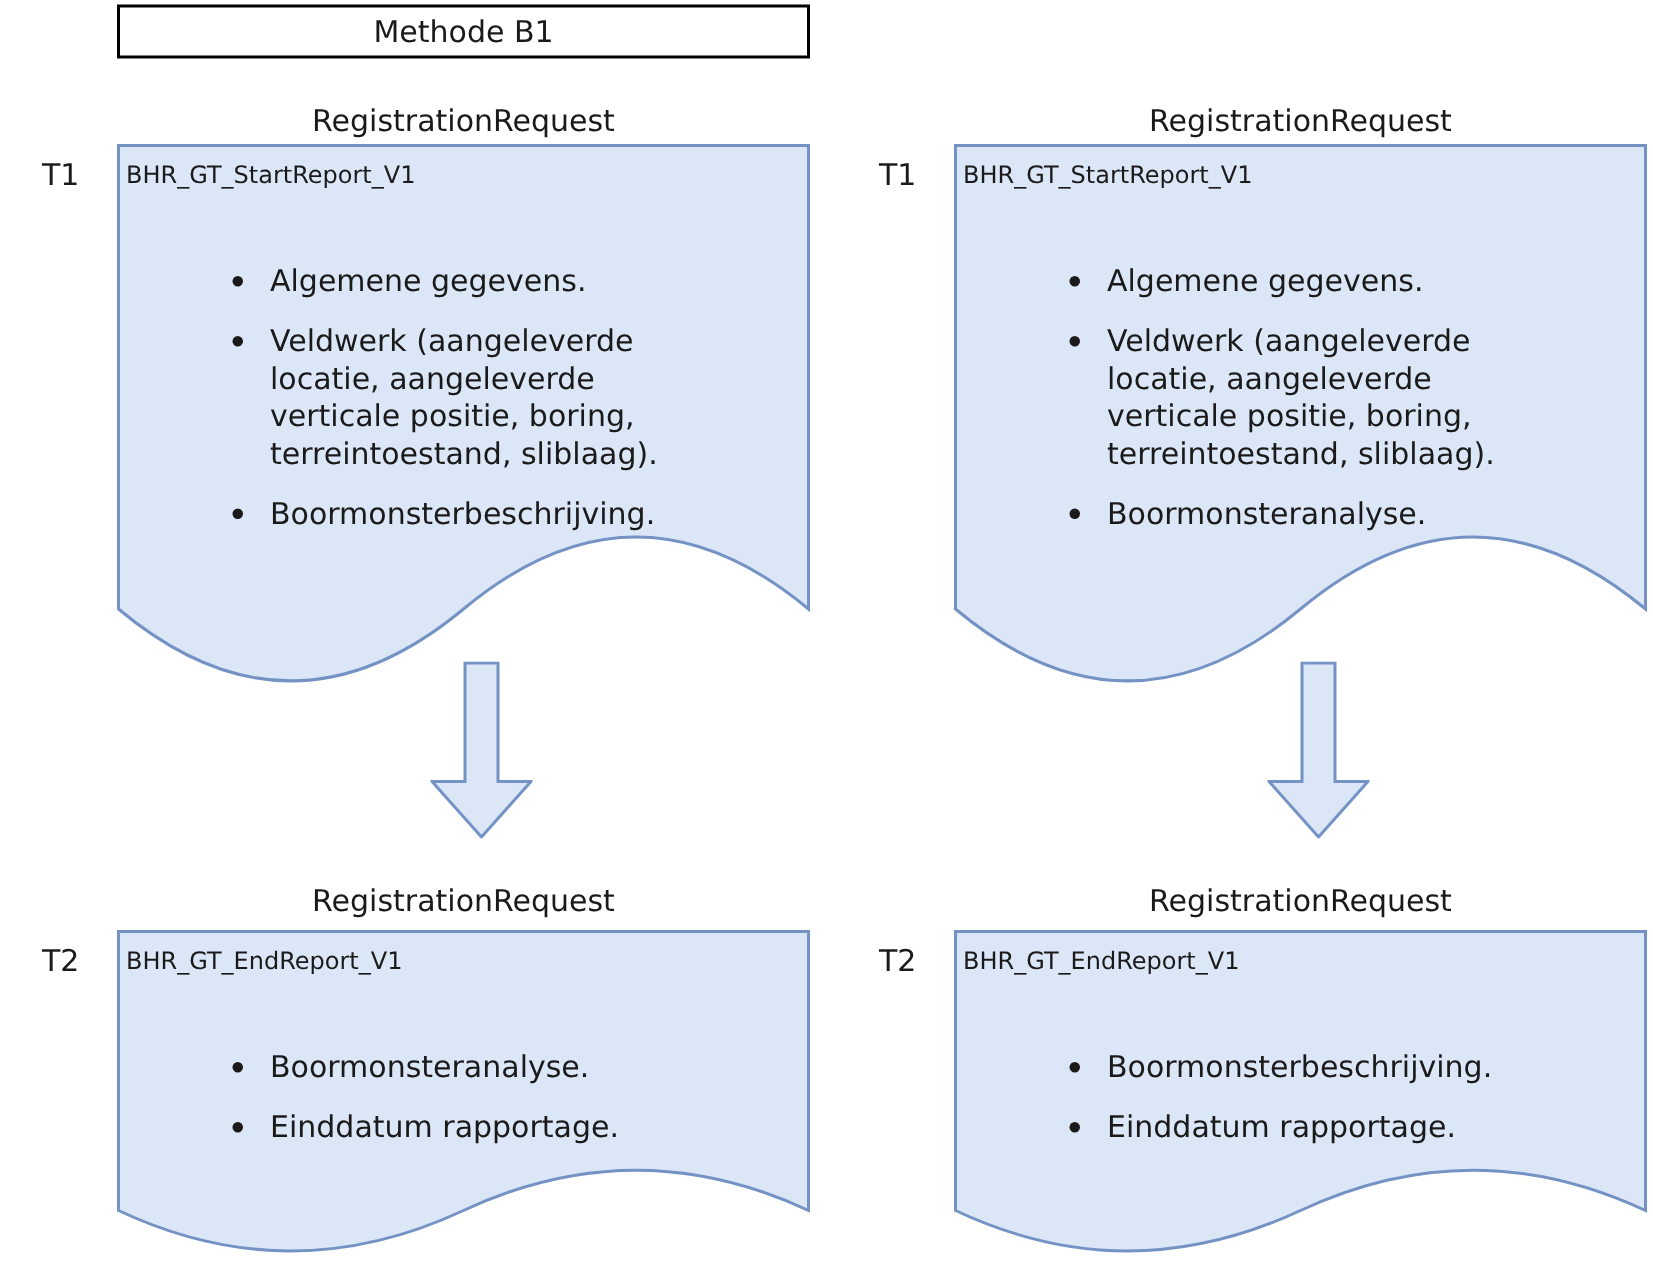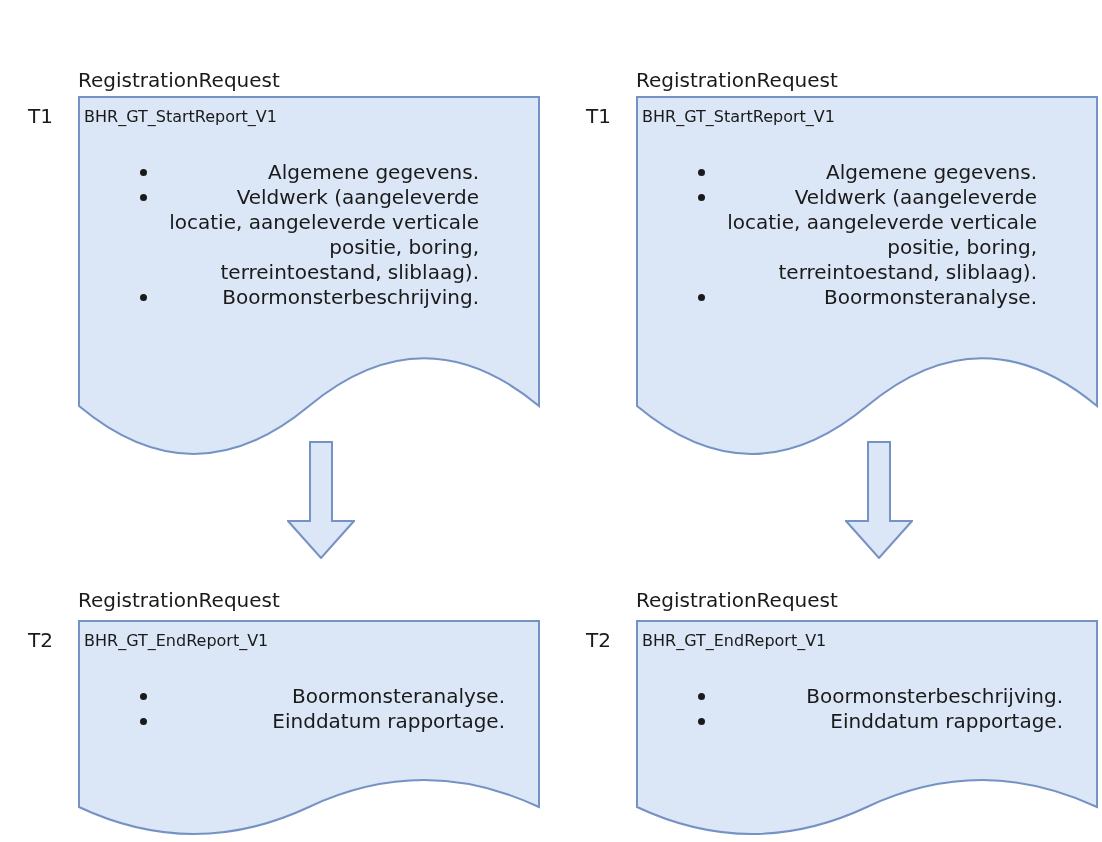--- a/index.html
+++ b/index.html
@@ -19,21 +19,21 @@
   .method-header {
     position: absolute; left: 0; top: 3px;
     width: 458px; height: 32px;
     background: #ffffff; border: 2px solid #000000;
     text-align: center; line-height: 32px;
     font-size: 20px;
   }
 
   .reg-label {
     position: absolute; left: 0; width: 462px;
-    font-size: 20px; line-height: 25px;
+    text-align: center; font-size: 20px; line-height: 25px;
     white-space: nowrap;
   }
   .reg-label.row1 { top: 68px; }
   .reg-label.row2 { top: 588px; }
 
   .doc { position: absolute; left: 0; width: 396px; }
   .doc.row1 { top: 96px;  height: 360px; }
   .doc.row2 { top: 620px; height: 216px; }
   .doc svg { position: absolute; left: 0; top: 0; display: block; }
   .doc-path { fill: #dbe6f6; stroke: #7592c5; stroke-width: 2; }
@@ -48,38 +48,41 @@
     font-size: 20px; line-height: 25px;
   }
 
   .doc-bullets {
     position: absolute; left: 87px; top: 64px;
     margin: 0; padding: 0; list-style: none;
     font-size: 20px; line-height: 25px;
   }
   .doc.row1 .doc-bullets { width: 314px; }
   .doc.row2 .doc-bullets { width: 340px; }
-  .doc-bullets li { position: relative; margin: 0; padding: 0; text-align: right; }
+  .doc-bullets li { position: relative; margin: 15px; padding: 0; }
   .doc-bullets li::before {
     content: "";
     position: absolute; left: -25px; top: 9px;
     width: 7px; height: 7px; border-radius: 50%;
     background: #1a1a1a;
   }
 
   .down-arrow { position: absolute; left: 209px; top: 441px; width: 68px; height: 118px; }
   .arrow-path { fill: #dbe6f6; stroke: #7592c5; stroke-width: 2; stroke-linejoin: miter; }
 </style>
 </head>
 <body>
 
 <div id="stage">
 
   <div class="column left">
 
+    <div class="method-header">
+      <span>Methode B1</span>
+    </div>
 
     <div class="reg-label row1">RegistrationRequest</div>
 
     <div class="doc row1">
       <svg width="462" height="360" viewBox="0 0 462 360" aria-hidden="true">
         <path class="doc-path" d="M 1,1 L 461,1 L 461,310 C 384,246 308,246 231,310 C 154,374 77.5,374 1,310 Z"></path>
       </svg>
       <div class="time-label">T1</div>
       <div class="doc-title">BHR_GT_StartReport_V1</div>
       <ul class="doc-bullets">

